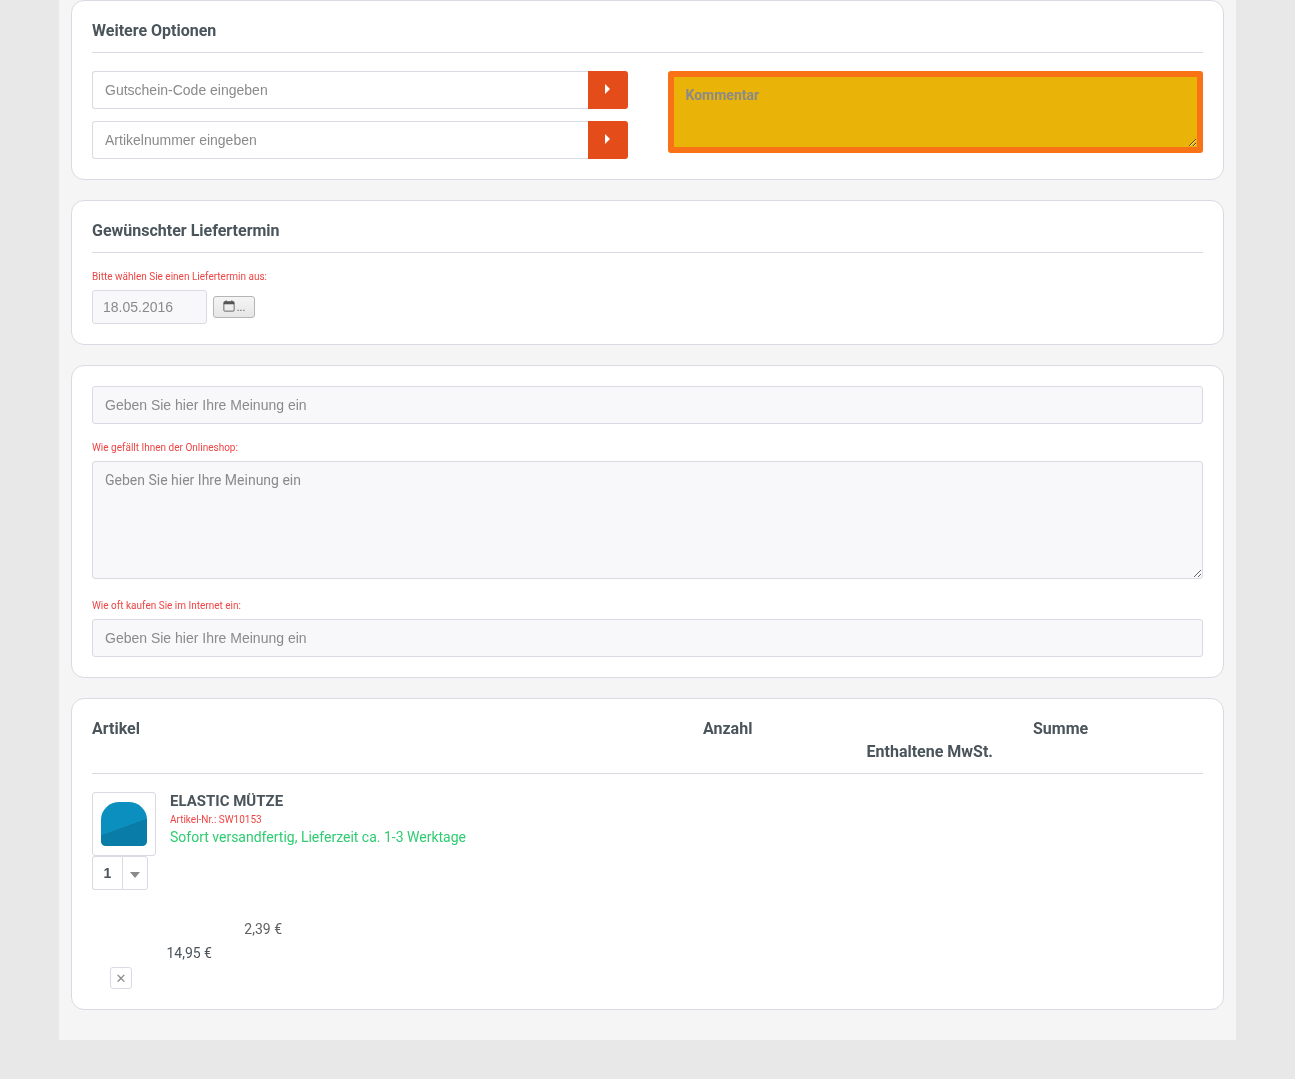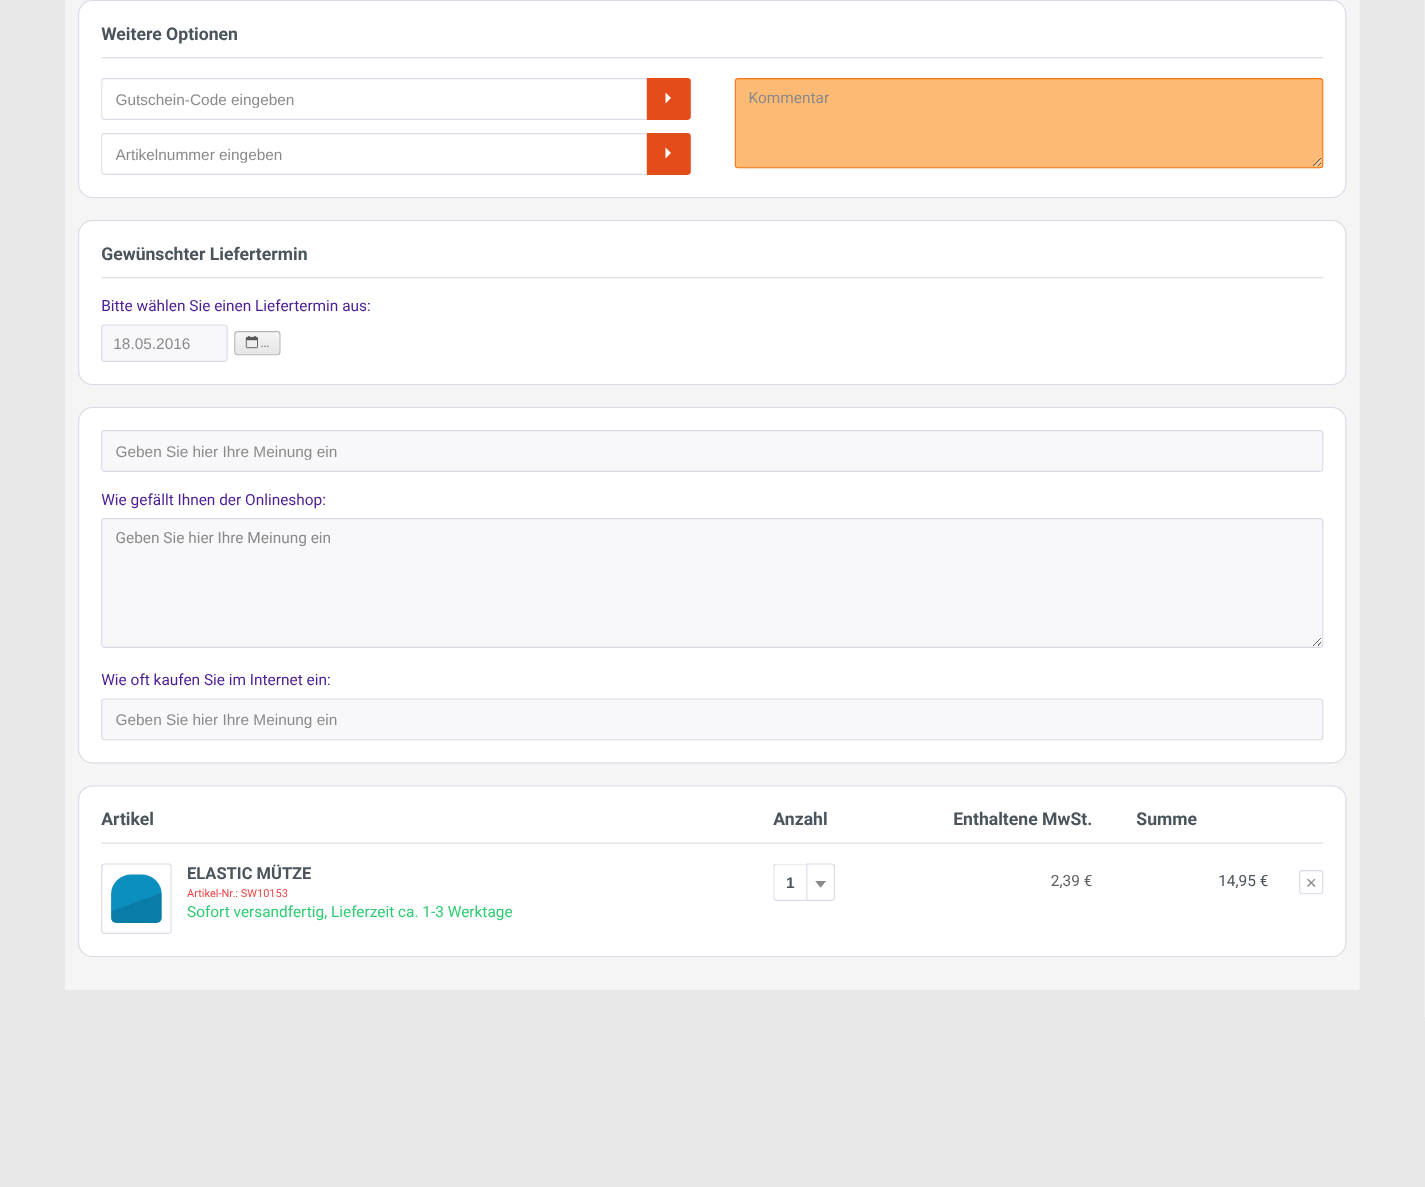--- a/index.html
+++ b/index.html
@@ -59,33 +59,34 @@
   cursor: pointer;
   display: flex;
   align-items: center;
   justify-content: center;
 }
 .btn-go svg { width: 8px; height: 12px; fill: #fff; }
 .textarea {
   width: 100%;
   min-height: 82px;
   padding: 10px 12px;
-  border: 1px solid #f97316;
+  border: 6px solid #f97316;
   border-radius: 3px;
   font-size: 14px;
   font-family: inherit;
   color: #5f5f5f;
   resize: both;
-  background: #fdba74;
+  background: #eab308;
+  font-weight: bold;
 }
 .textarea::placeholder { color: #8a8a8a; }
 .field-label {
-  color: #4c1d95;
+  color: #ef4444;
   margin-bottom: 8px;
-  font-size: 14px;
+  font-size: 10px;
 }
 .date-row { display: flex; align-items: center; gap: 6px; }
 .date-input {
   width: 115px;
   height: 34px;
   padding: 0 10px;
   border: 1px solid #dadae5;
   border-radius: 3px;
   font-size: 14px;
   color: #8a8a8a;
@@ -136,26 +137,27 @@
   display: flex;
   font-weight: 700;
   color: #4a545b;
   font-size: 16px;
   padding-bottom: 12px;
   border-bottom: 1px solid #dadae5;
   margin-bottom: 18px;
 }
 .col-article { flex: 1; }
 .col-qty { width: 100px; }
-.col-tax { width: 230px; text-align: right; padding-right: 40px;}
+.col-tax { width: 230px; text-align: right; padding-right: 40px; margin-top: 23px;}
 .col-sum { width: 130px; text-align: left; padding-right: 10px;}
 .col-del { width: 40px; }
 .cart-row {
   display: flex;
   align-items: flex-start;
+  flex-direction: column;
 }
 .thumb {
   width: 64px;
   height: 64px;
   border: 1px solid #dadae5;
   border-radius: 3px;
   margin-right: 14px;
   display: flex;
   align-items: center;
   justify-content: center;

